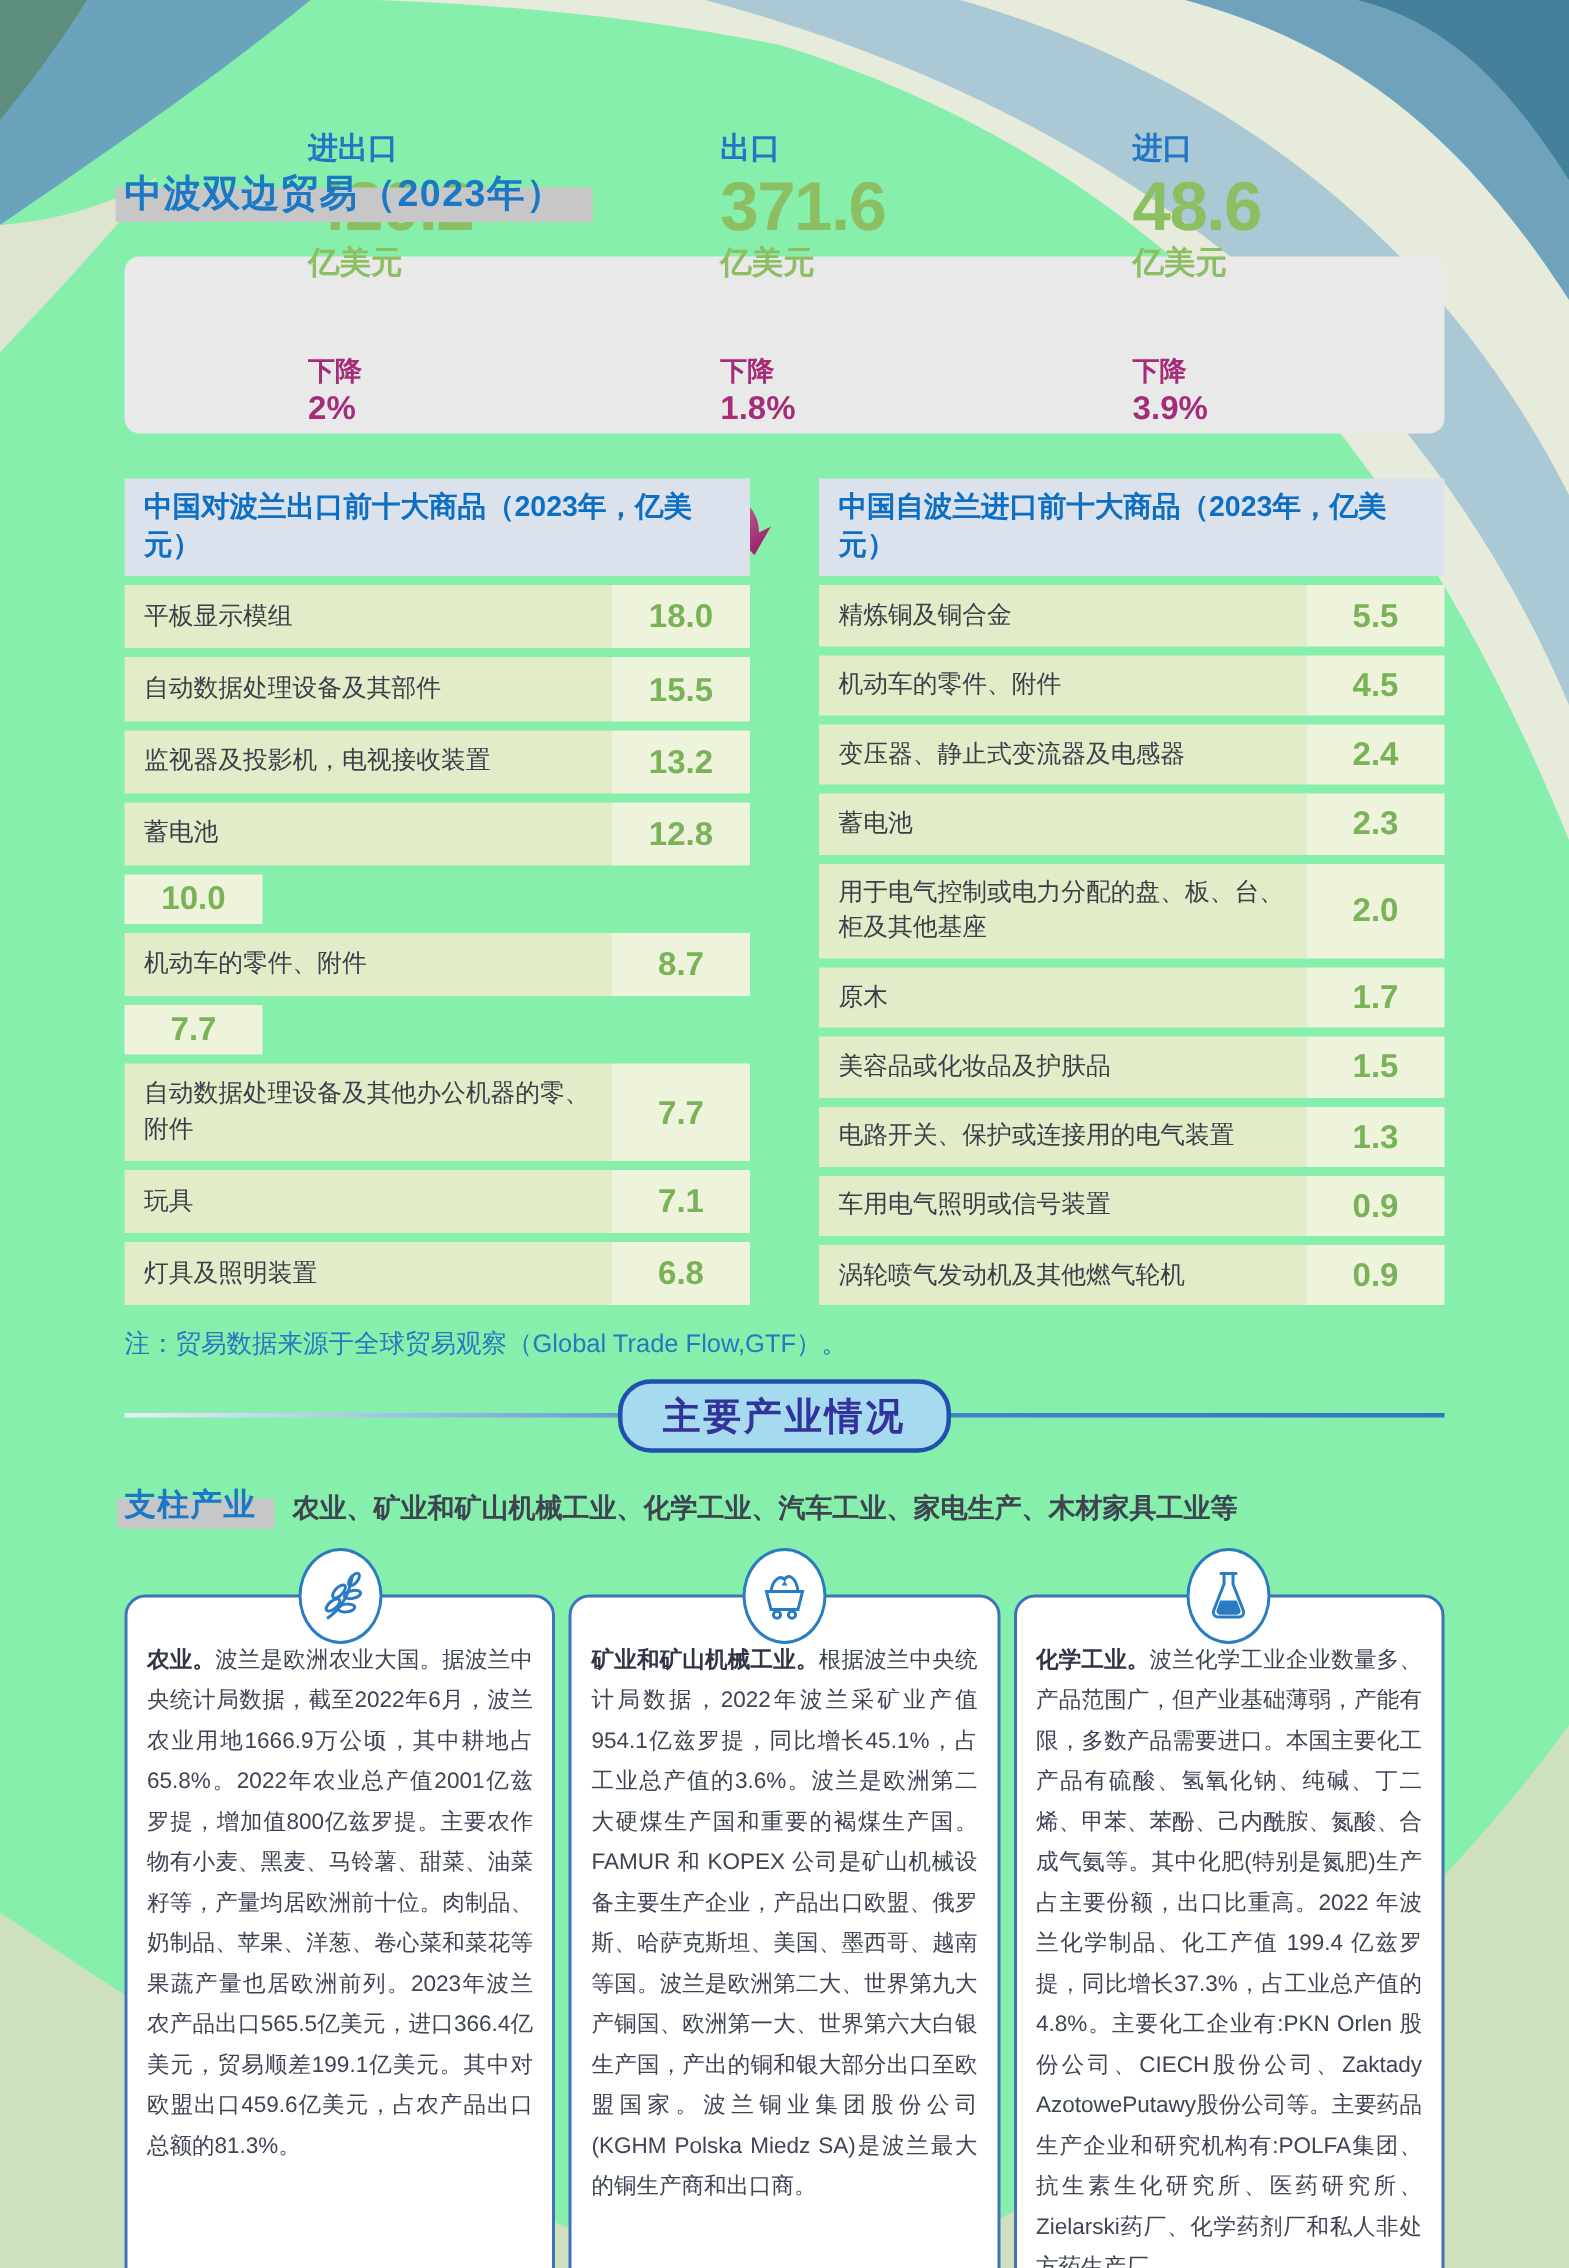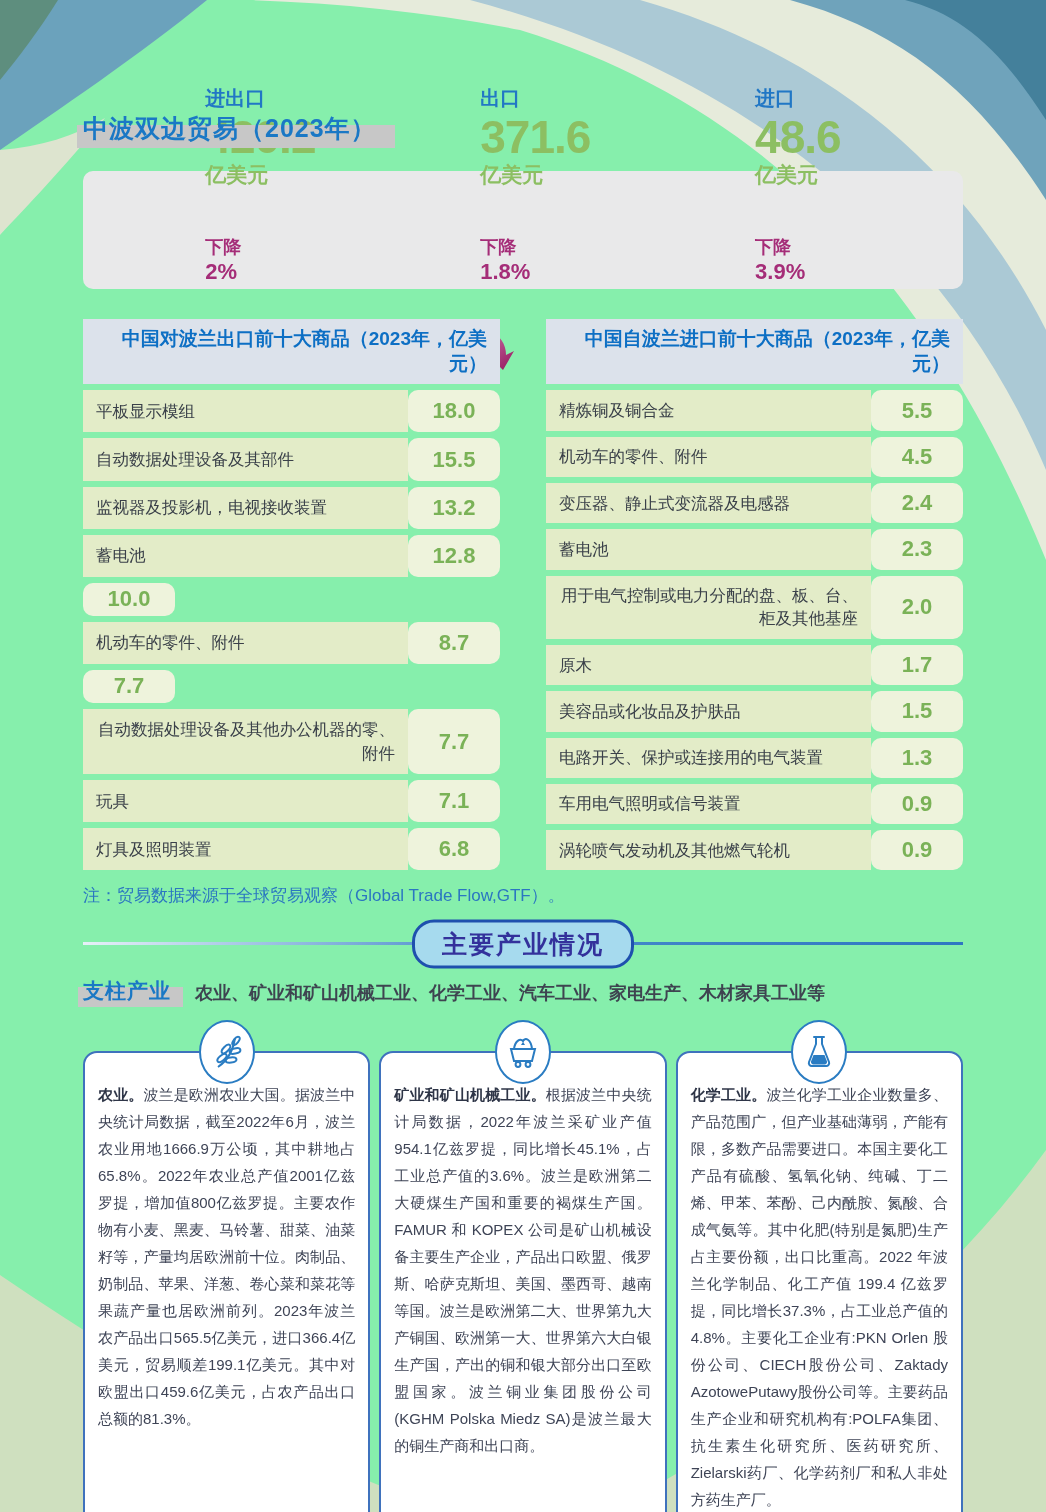--- a/index.html
+++ b/index.html
@@ -31,53 +31,53 @@
   .stat { display:flex; align-items:flex-start; gap:16px;flex-direction:column; }
   .stat-label { color:#2177c5; font-size:20px; font-weight:bold; margin-bottom:2px; }
   .stat-value { color:#8cbf62; font-size:46px; font-weight:bold; letter-spacing:-1px; line-height:1.0; }
   .stat-unit  { color:#8cbf62; font-size:21px; font-weight:bold; margin-top:1px; }
   .stat-aside { padding-top:30px; }
   .stat-down  { color:#a52d78; font-size:18px; font-weight:bold; }
   .stat-pct   { color:#a52d78; font-size:22px; font-weight:bold; }
   .stat-arrow { padding-top:26px; }
 
   
-  .tables { margin-top:30px; display:flex; gap:46px;text-align:right; }
+  .tables { margin-top:30px; display:flex; gap:46px; }
   .ttable { flex:1; min-width:0; }
   .t-head {
     background:#dce2eb; color:#0d6fc4; font-weight:bold; font-size:19px;
     padding:8px 13px; line-height:1.3;
   }
   .t-body { height:486px; display:flex; flex-direction:column; }
   .t-row { display:flex; flex:1 1 auto; margin-top:6px; min-height:0; }
   .t-name {
     flex:1; background:#e3ecc8; color:#3a4049; font-size:16.5px; line-height:1.4;
     padding:6px 13px; display:flex; align-items:center;
   }
   .t-val {
     width:92px; background:#eef3dc; color:#7ab257; font-size:22px; font-weight:bold;
-    display:flex; align-items:center; justify-content:center;border-radius:10px;
+    display:flex; align-items:center; justify-content:center;
   }
 
   .note { margin-top:14px; color:#2a76c1; font-size:17px; }
 
   
   .divider-wrap { margin-top:8px; height:58px; position:relative; }
   .divider-line {
     position:absolute; left:0; right:0; top:27px; height:3px;
     background:linear-gradient(90deg,#e7f0f8 0%,#4a8ccb 45%,#2e77c2 100%);
   }
   .pill {
     position:absolute; left:50%; top:29px; transform:translate(-50%,-50%);
     background:#a6daee; border:3.5px solid #1e50ae; border-radius:22px;
     padding:5px 27px; color:#33319b; font-size:25px; font-weight:bold; letter-spacing:2px;
   }
 
   
-  .pillar-row { margin-top:4px; display:flex; align-items:center; gap:24px; }
+  .pillar-row { margin-top:16px; display:flex; align-items:center; gap:24px; }
   .badge--sm::before { left:-5px; right:-12px; top:10px; bottom:-2px; }
   .badge--sm .bt { font-size:21px; }
   .pillar-text { color:#3e4450; font-size:18px; font-weight:600; padding-top:4px; }
 
   
   .cards { margin-top:46px; display:flex; gap:9px; }
   .card {
     flex:1; min-width:0; position:relative; background:#ffffff;
     border:2px solid #3f72bd; border-radius:14px; padding:28px 13px 14px;
   }

